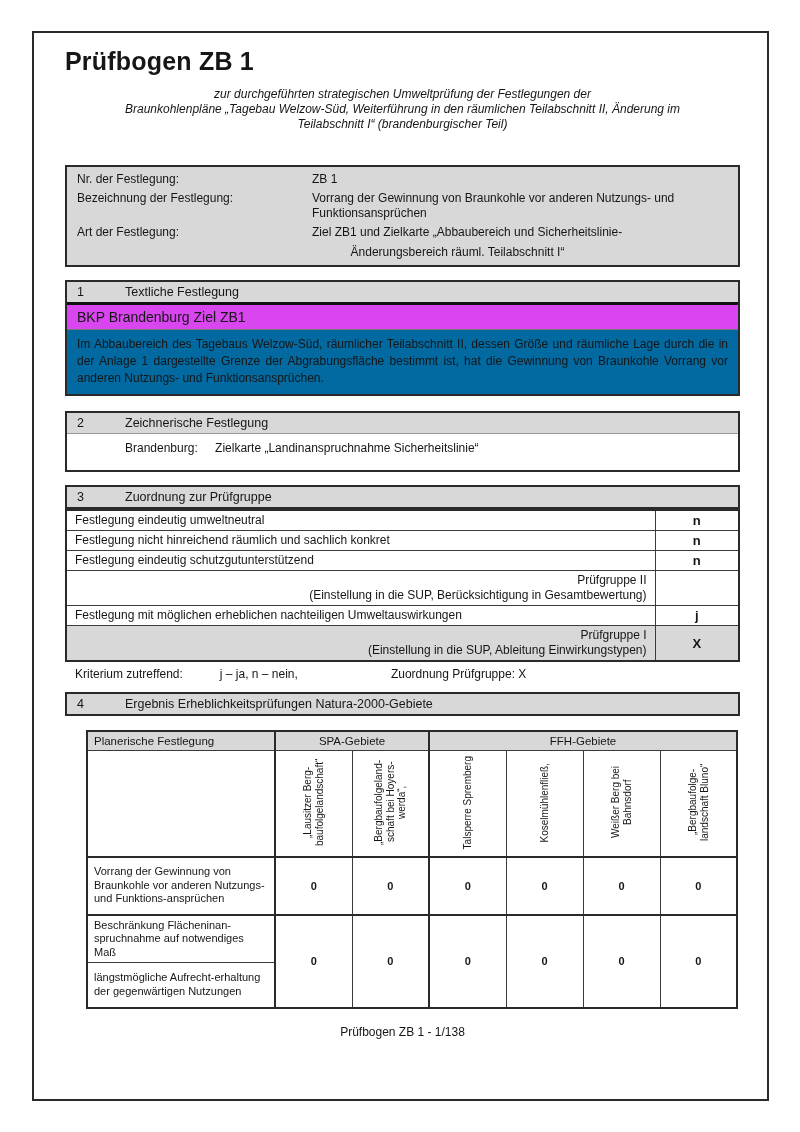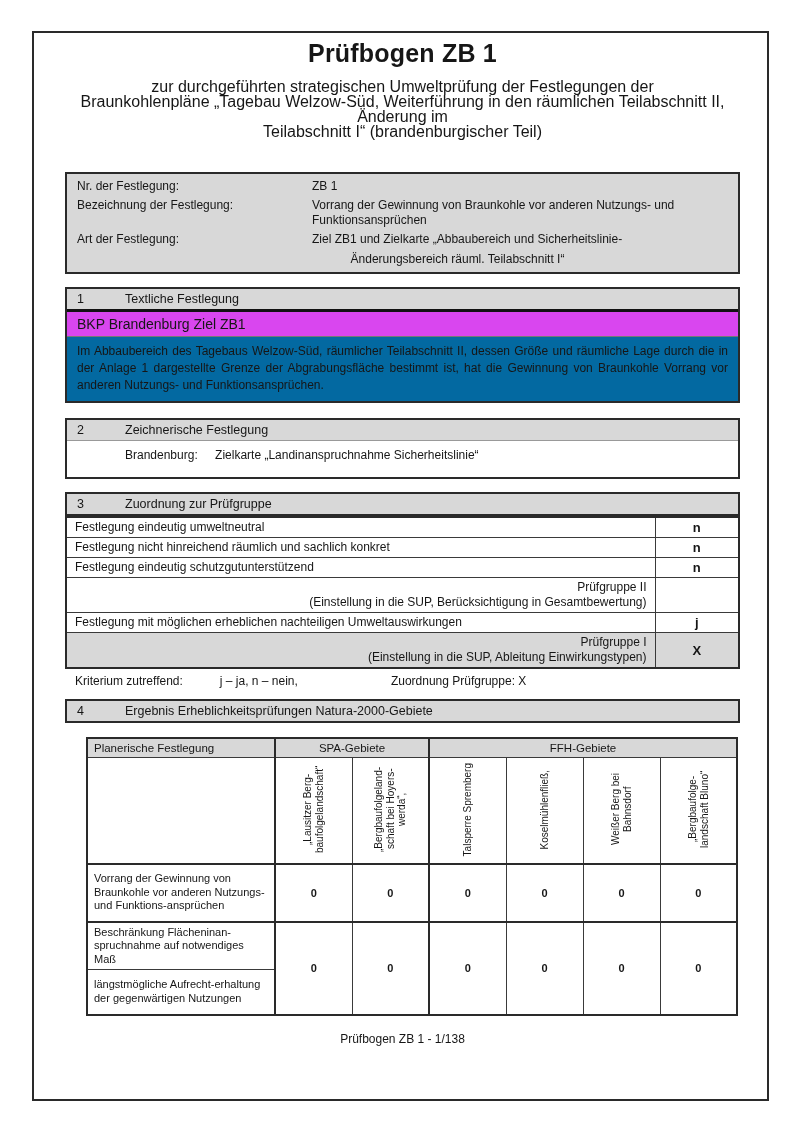--- a/index.html
+++ b/index.html
@@ -5,22 +5,22 @@
   * { box-sizing: border-box; margin: 0; padding: 0; }
   html,body { width: 800px; height: 1132px; background: #ffffff; }
   body { font-family: "Liberation Sans", sans-serif; color: #161616; position: relative; }
 
   .sheet {
     position: absolute; left: 32px; top: 31px; width: 737px; height: 1070px;
     border: 2px solid #2a2a2a; background: #fff;
   }
   .content { padding: 0 27px 0 31px; }
 
-  .title { text-align: center; font-size: 25px; font-weight: bold; margin-top: 6px; letter-spacing: 0.2px; }
-  .subtitle { margin-top: 11px; text-align: center; font-size: 16px; line-height: 15px; }
+  .title { font-size: 25px; font-weight: bold; margin-top: 14px; letter-spacing: 0.2px; }
+  .subtitle { margin-top: 11px; text-align: center; font-size: 12px; line-height: 15px; font-style: italic; }
 
   
   .info-table { margin-top: 33px; border: 2px solid #2a2a2a; background: #d8d8d8; font-size: 12px; line-height: 15px; padding: 3px 0 4px 0; }
   .info-row { display: flex; padding: 2px 10px; }
   .info-label { width: 235px; flex: none; }
   .info-value { flex: 1; }
   .info-cont { text-align: center; padding: 3px 10px 1px 120px; }
 
   
   .sec-header { display: flex; align-items: center; background: #d8d8d8; font-size: 12.5px; padding: 3px 10px; }

